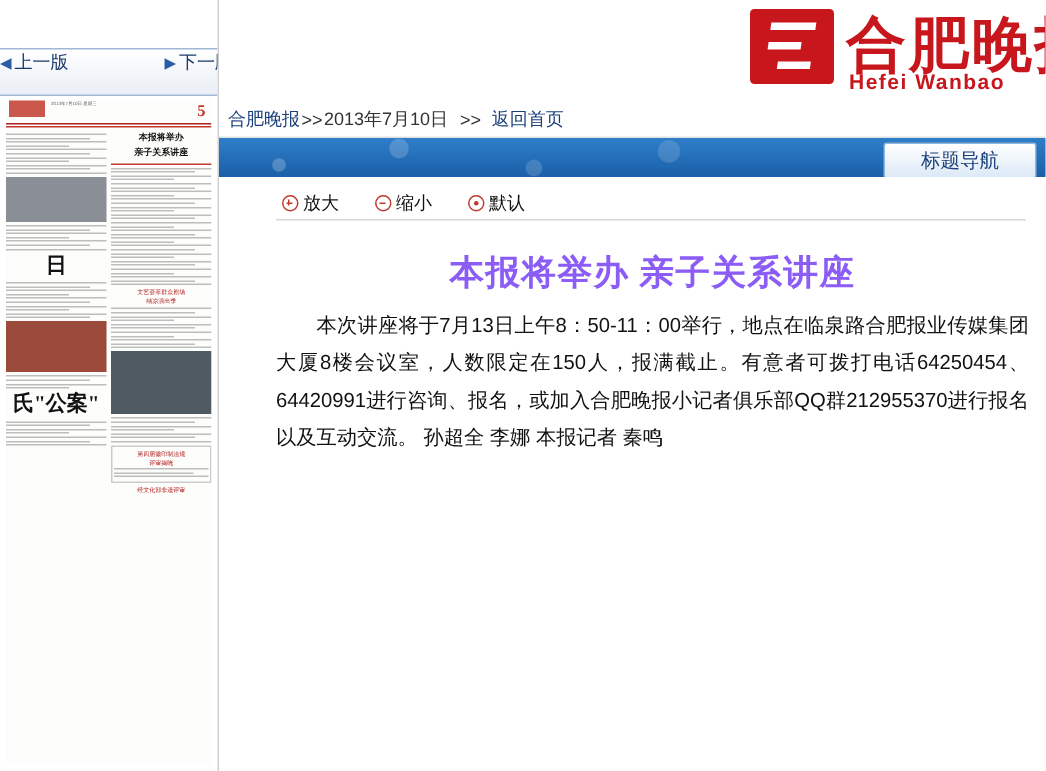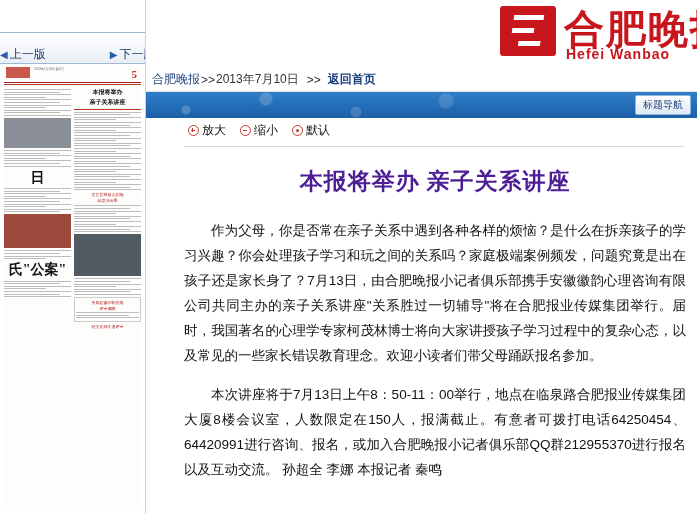--- a/index.html
+++ b/index.html
@@ -30,21 +30,21 @@
   .page-nav {
     position: absolute;
     left: 0;
     top: 32px;
     width: 145px;
     height: 30px;
     background: linear-gradient(#ffffff, #e9eef5);
     border-top: 1px solid #9fb8d6;
     border-bottom: 1px solid #9fb8d6;
     display: flex;
-    align-items: flex-end;
+    align-items: flex-start;
     gap: 32px;
   }
   .page-nav .navbtn {
     flex: 1;
     text-align: center;
     font-size: 12px;
     color: #1b3a6b;
     cursor: pointer;
     white-space: nowrap;
   }
@@ -233,21 +233,21 @@
     border-bottom: 1px solid #e0e0e0;
     font-size: 12px;
     color: #333;
     display: flex;
     align-items: center;
     padding-left: 6px;
     box-sizing: border-box;
   }
   #breadcrumb .crumb-link { color: #1a3f7a; text-decoration: none; cursor: pointer; }
   #breadcrumb .crumb-sep { color: #333; margin: 0 1px; }
-  #breadcrumb .crumb-home { color: #1a3f7a; cursor: pointer; margin-left: 6px; font-weight: bold; }
+  #breadcrumb .crumb-home { color: #1a3f7a; cursor: pointer; margin-left: 6px; }
 
   
   #bluebar {
     position: absolute;
     left: 0;
     top: 92px;
     width: 551px;
     height: 26px;
     background: linear-gradient(#2f7ec9, #1a5fa8);
     overflow: hidden;
@@ -264,40 +264,40 @@
   #bluebar .tabs {
     position: absolute;
     right: 6px;
     top: 3px;
     display: flex;
     gap: 6px;
   }
   #bluebar .tab {
     background: linear-gradient(#ffffff, #dce9f6);
     color: #1a3f7a;
-    font-size: 10px;
-    padding: 2px 7px;
+    font-size: 13px;
+    padding: 2px 24px;
     border-radius: 2px;
     border: 1px solid #8fb6dd;
     cursor: pointer;
     white-space: nowrap;
   }
 
   
   #zoombar {
     position: absolute;
     left: 0;
     top: 122px;
     width: 551px;
     height: 22px;
     display: flex;
-    align-items: flex-start;
+    align-items: flex-end;
     padding-left: 42px;
     box-sizing: border-box;
-    gap: 14px;
+    gap: 24px;
   }
   #zoombar .zitem {
     font-size: 12px;
     color: #111;
     cursor: pointer;
     display: flex;
     align-items: center;
     gap: 3px;
     white-space: nowrap;
   }
@@ -352,25 +352,25 @@
   
   #article {
     position: absolute;
     left: 38px;
     top: 154px;
     width: 502px;
     height: 356px;
     overflow: hidden;
   }
   #article h1 {
-    margin: 12px 0 22px 0;
+    margin: 12px 0 8px 0;
     font-family: "Liberation Serif", serif;
     font-size: 23px;
     font-weight: bold;
-    color: #4c1d95;
+    color: #8b5cf6;
     text-align: center;
     letter-spacing: 1px;
   }
   #article p {
     margin: 0 0 14px 0;
     font-size: 13.5px;
     line-height: 1.85;
     color: #111;
     text-indent: 2em;
     text-align: justify;
@@ -567,16 +567,15 @@
     <div class="zitem">
       <span class="zicon dot"></span>
       <span>默认</span>
     </div>
   </div>
 
   <div id="artline"></div>
 
   <div id="article">
     <h1>本报将举办  亲子关系讲座</h1>
-    <p>作为父母，你是否常在亲子关系中遇到各种各样的烦恼？是什么在拆亲孩子的学习兴趣？你会处理孩子学习和玩之间的关系吗？家庭极端案例频发，问题究竟是出在孩子还是家长身了？7月13日，由合肥晚报小记者俱乐部携手安徽徽韵心理咨询有限公司共同主办的亲子关系讲座"关系胜过一切辅导"将在合肥报业传媒集团举行。届时，我国著名的心理学专家柯茂林博士将向大家讲授孩子学习过程中的复杂心态，以及常见的一些家长错误教育理念。欢迎小读者们带父母踊跃报名参加。</p>
     <p>本次讲座将于7月13日上午8：50-11：00举行，地点在临泉路合肥报业传媒集团大厦8楼会议室，人数限定在150人，报满截止。有意者可拨打电话64250454、64420991进行咨询、报名，或加入合肥晚报小记者俱乐部QQ群212955370进行报名以及互动交流。 孙超全 李娜 本报记者 秦鸣</p>
   </div>
 </div>
 
 </body></html>

